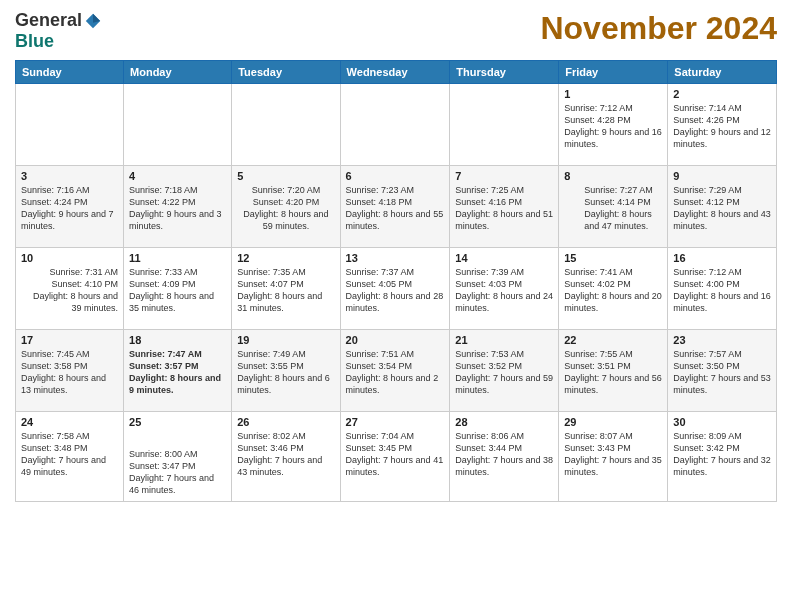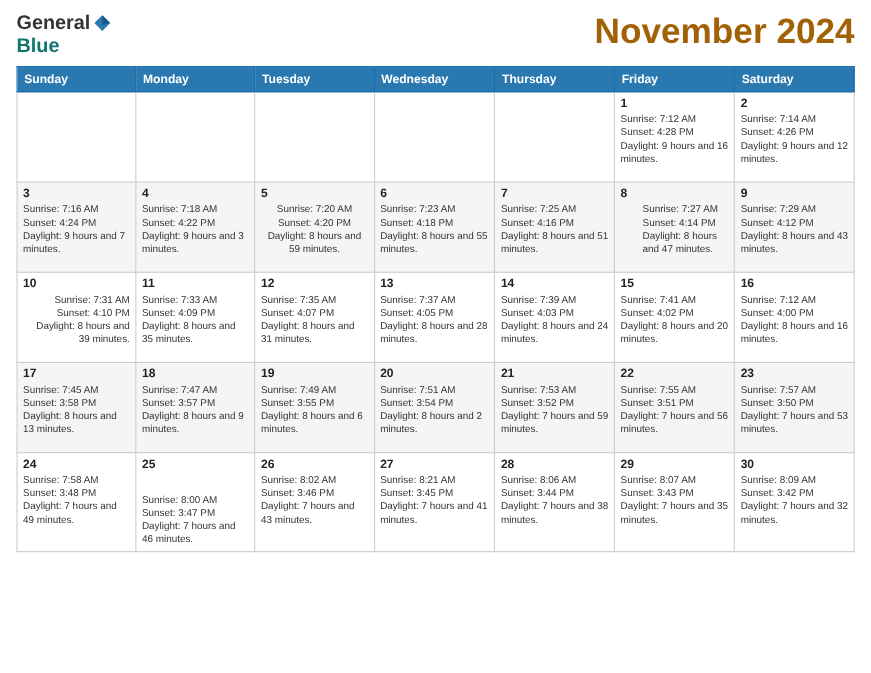--- a/index.html
+++ b/index.html
@@ -243,21 +243,21 @@
         </tr>
         <tr>
           <td>
             <span class="day-number">17</span>
             <div class="day-info" style="white-space: pre-line;">Sunrise: 7:45 AM
 Sunset: 3:58 PM
 Daylight: 8 hours and 13 minutes.</div>
           </td>
           <td>
             <span class="day-number">18</span>
-            <div class="day-info" style="white-space: pre-line;">Sunrise: 7:47 AM
+            <div class="day-info" style="white-space: pre-line; font-weight: bold;">Sunrise: 7:47 AM
 Sunset: 3:57 PM
 Daylight: 8 hours and 9 minutes.</div>
           </td>
           <td>
             <span class="day-number">19</span>
             <div class="day-info" style="white-space: pre-line;">Sunrise: 7:49 AM
 Sunset: 3:55 PM
 Daylight: 8 hours and 6 minutes.</div>
           </td>
           <td>
@@ -299,21 +299,21 @@
 Daylight: 7 hours and 46 minutes.</div>
           </td>
           <td>
             <span class="day-number">26</span>
             <div class="day-info" style="white-space: pre-line;">Sunrise: 8:02 AM
 Sunset: 3:46 PM
 Daylight: 7 hours and 43 minutes.</div>
           </td>
           <td>
             <span class="day-number">27</span>
-            <div class="day-info" style="white-space: pre-line;">Sunrise: 8:21 AM
+            <div class="day-info" style="white-space: pre-line;">Sunrise: 7:04 AM
 Sunset: 3:45 PM
 Daylight: 7 hours and 41 minutes.</div>
           </td>
           <td>
             <span class="day-number">28</span>
             <div class="day-info" style="white-space: pre-line;">Sunrise: 8:06 AM
 Sunset: 3:44 PM
 Daylight: 7 hours and 38 minutes.</div>
           </td>
           <td>

